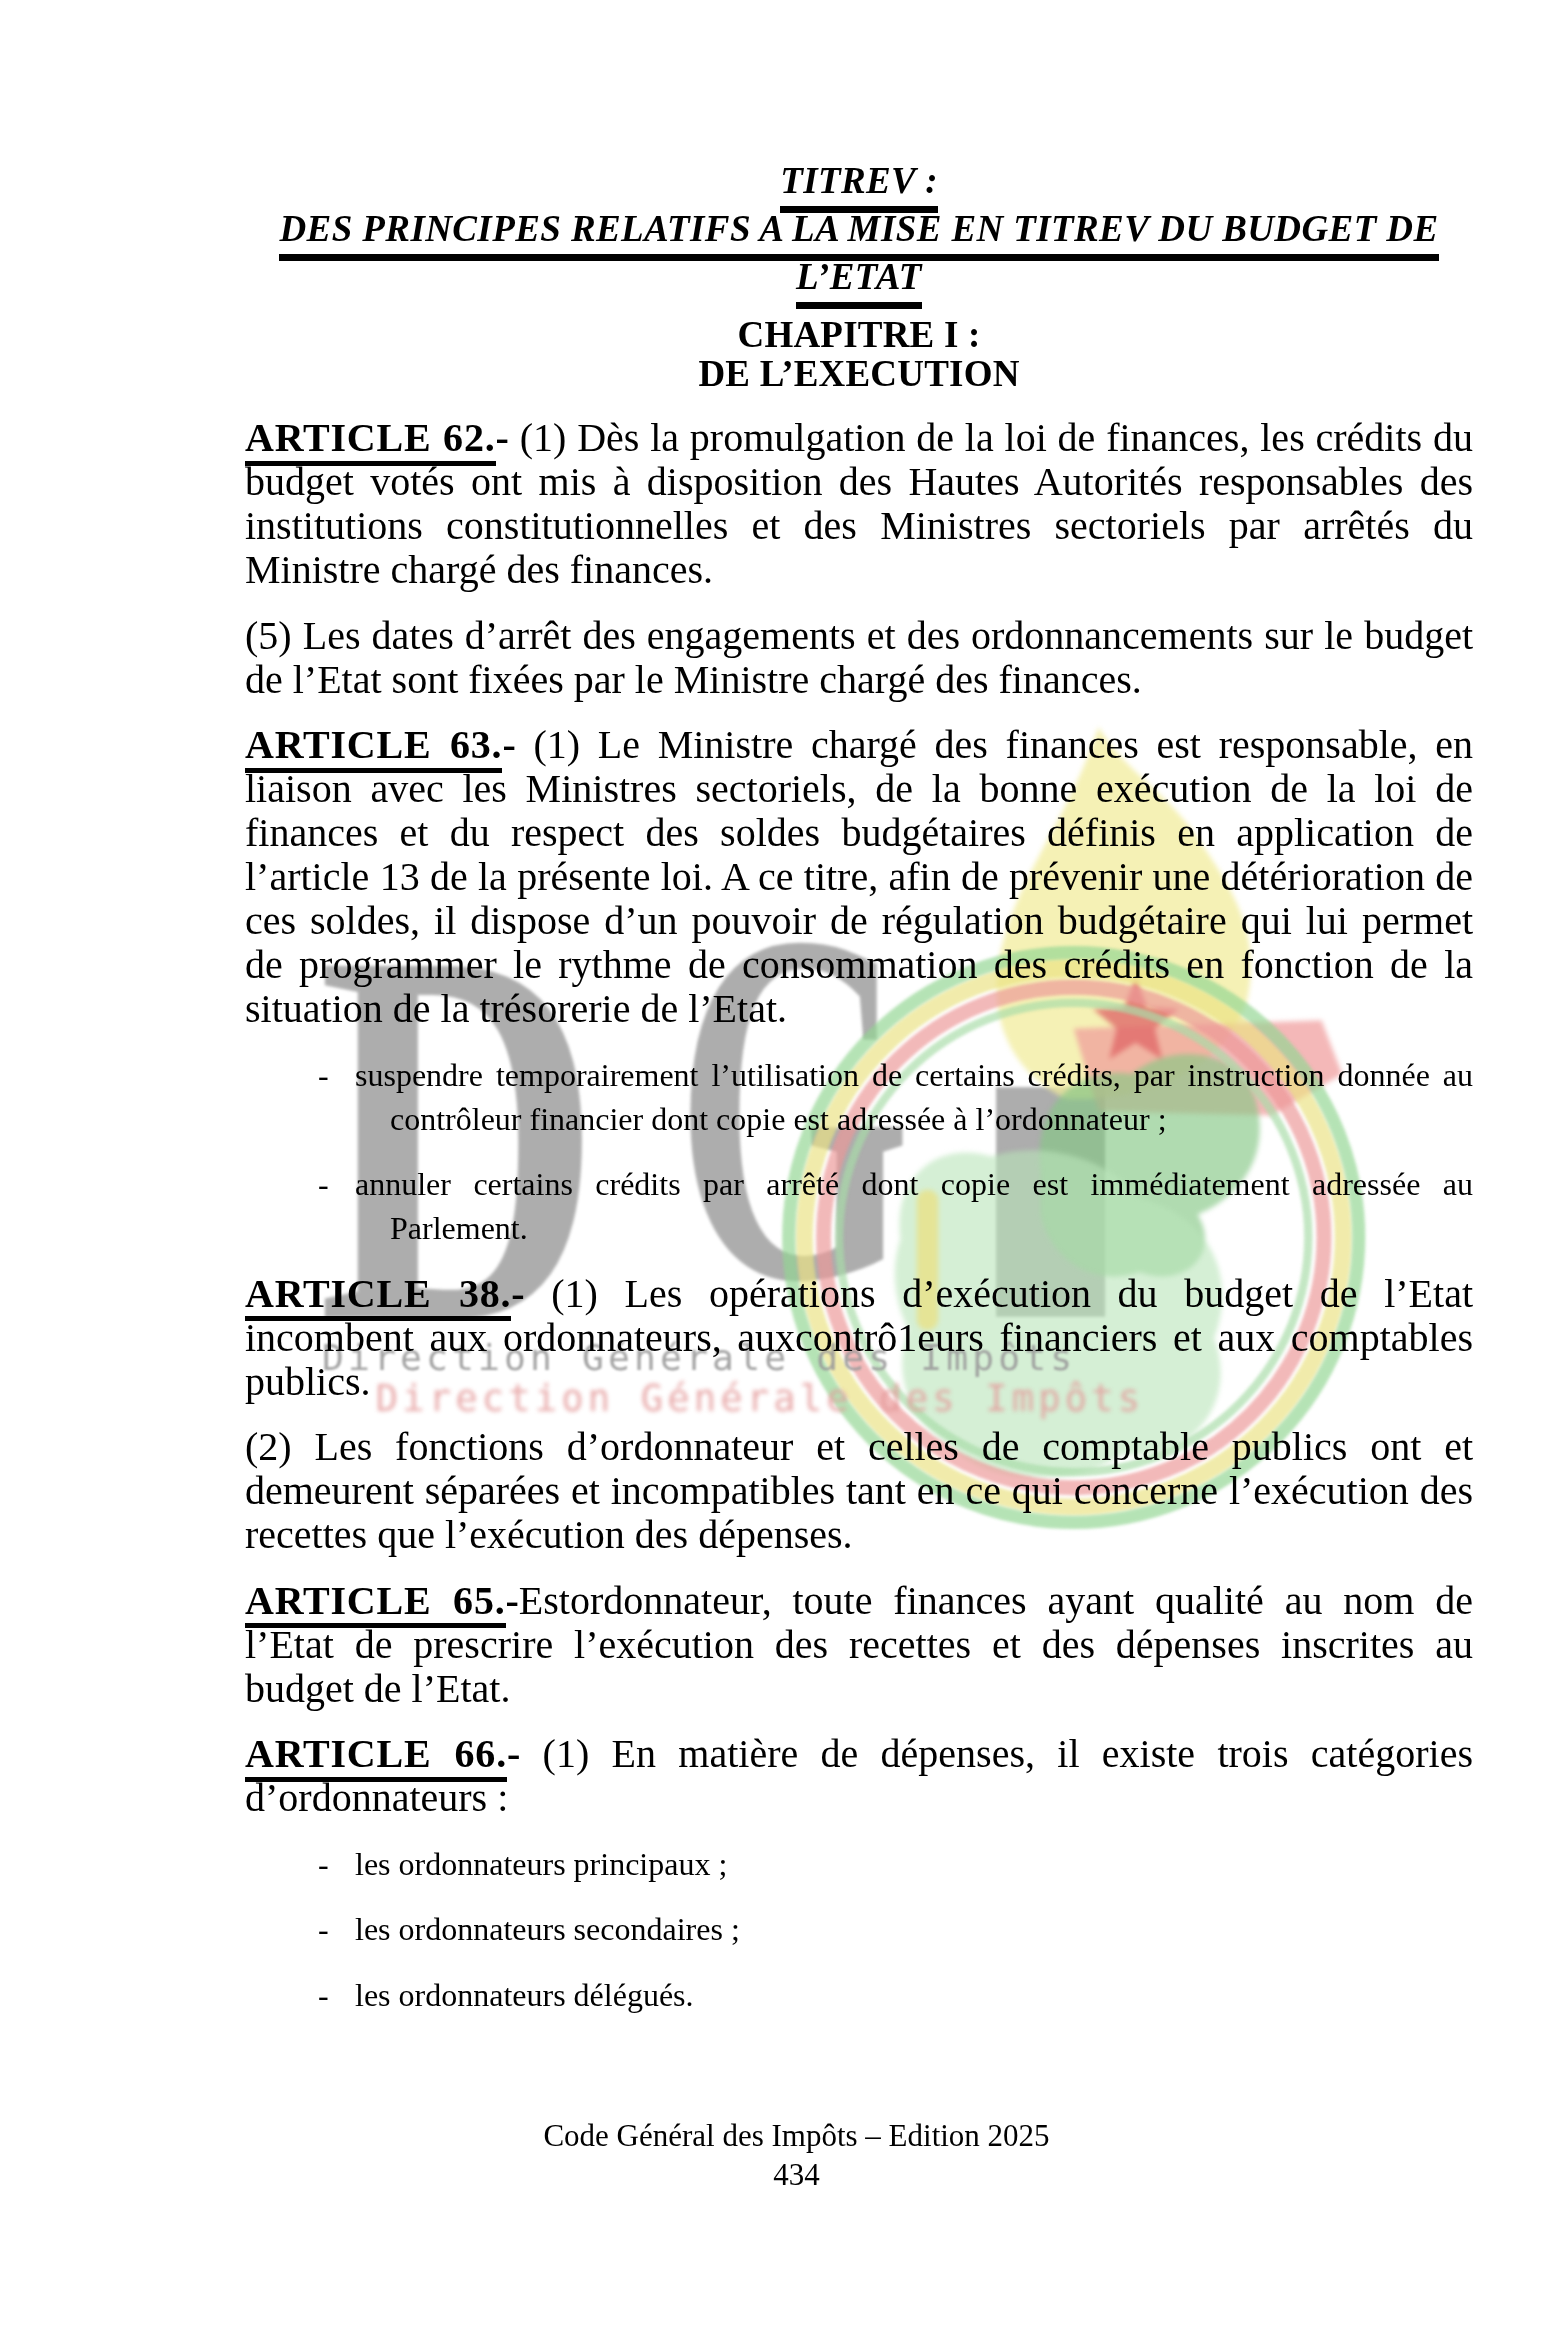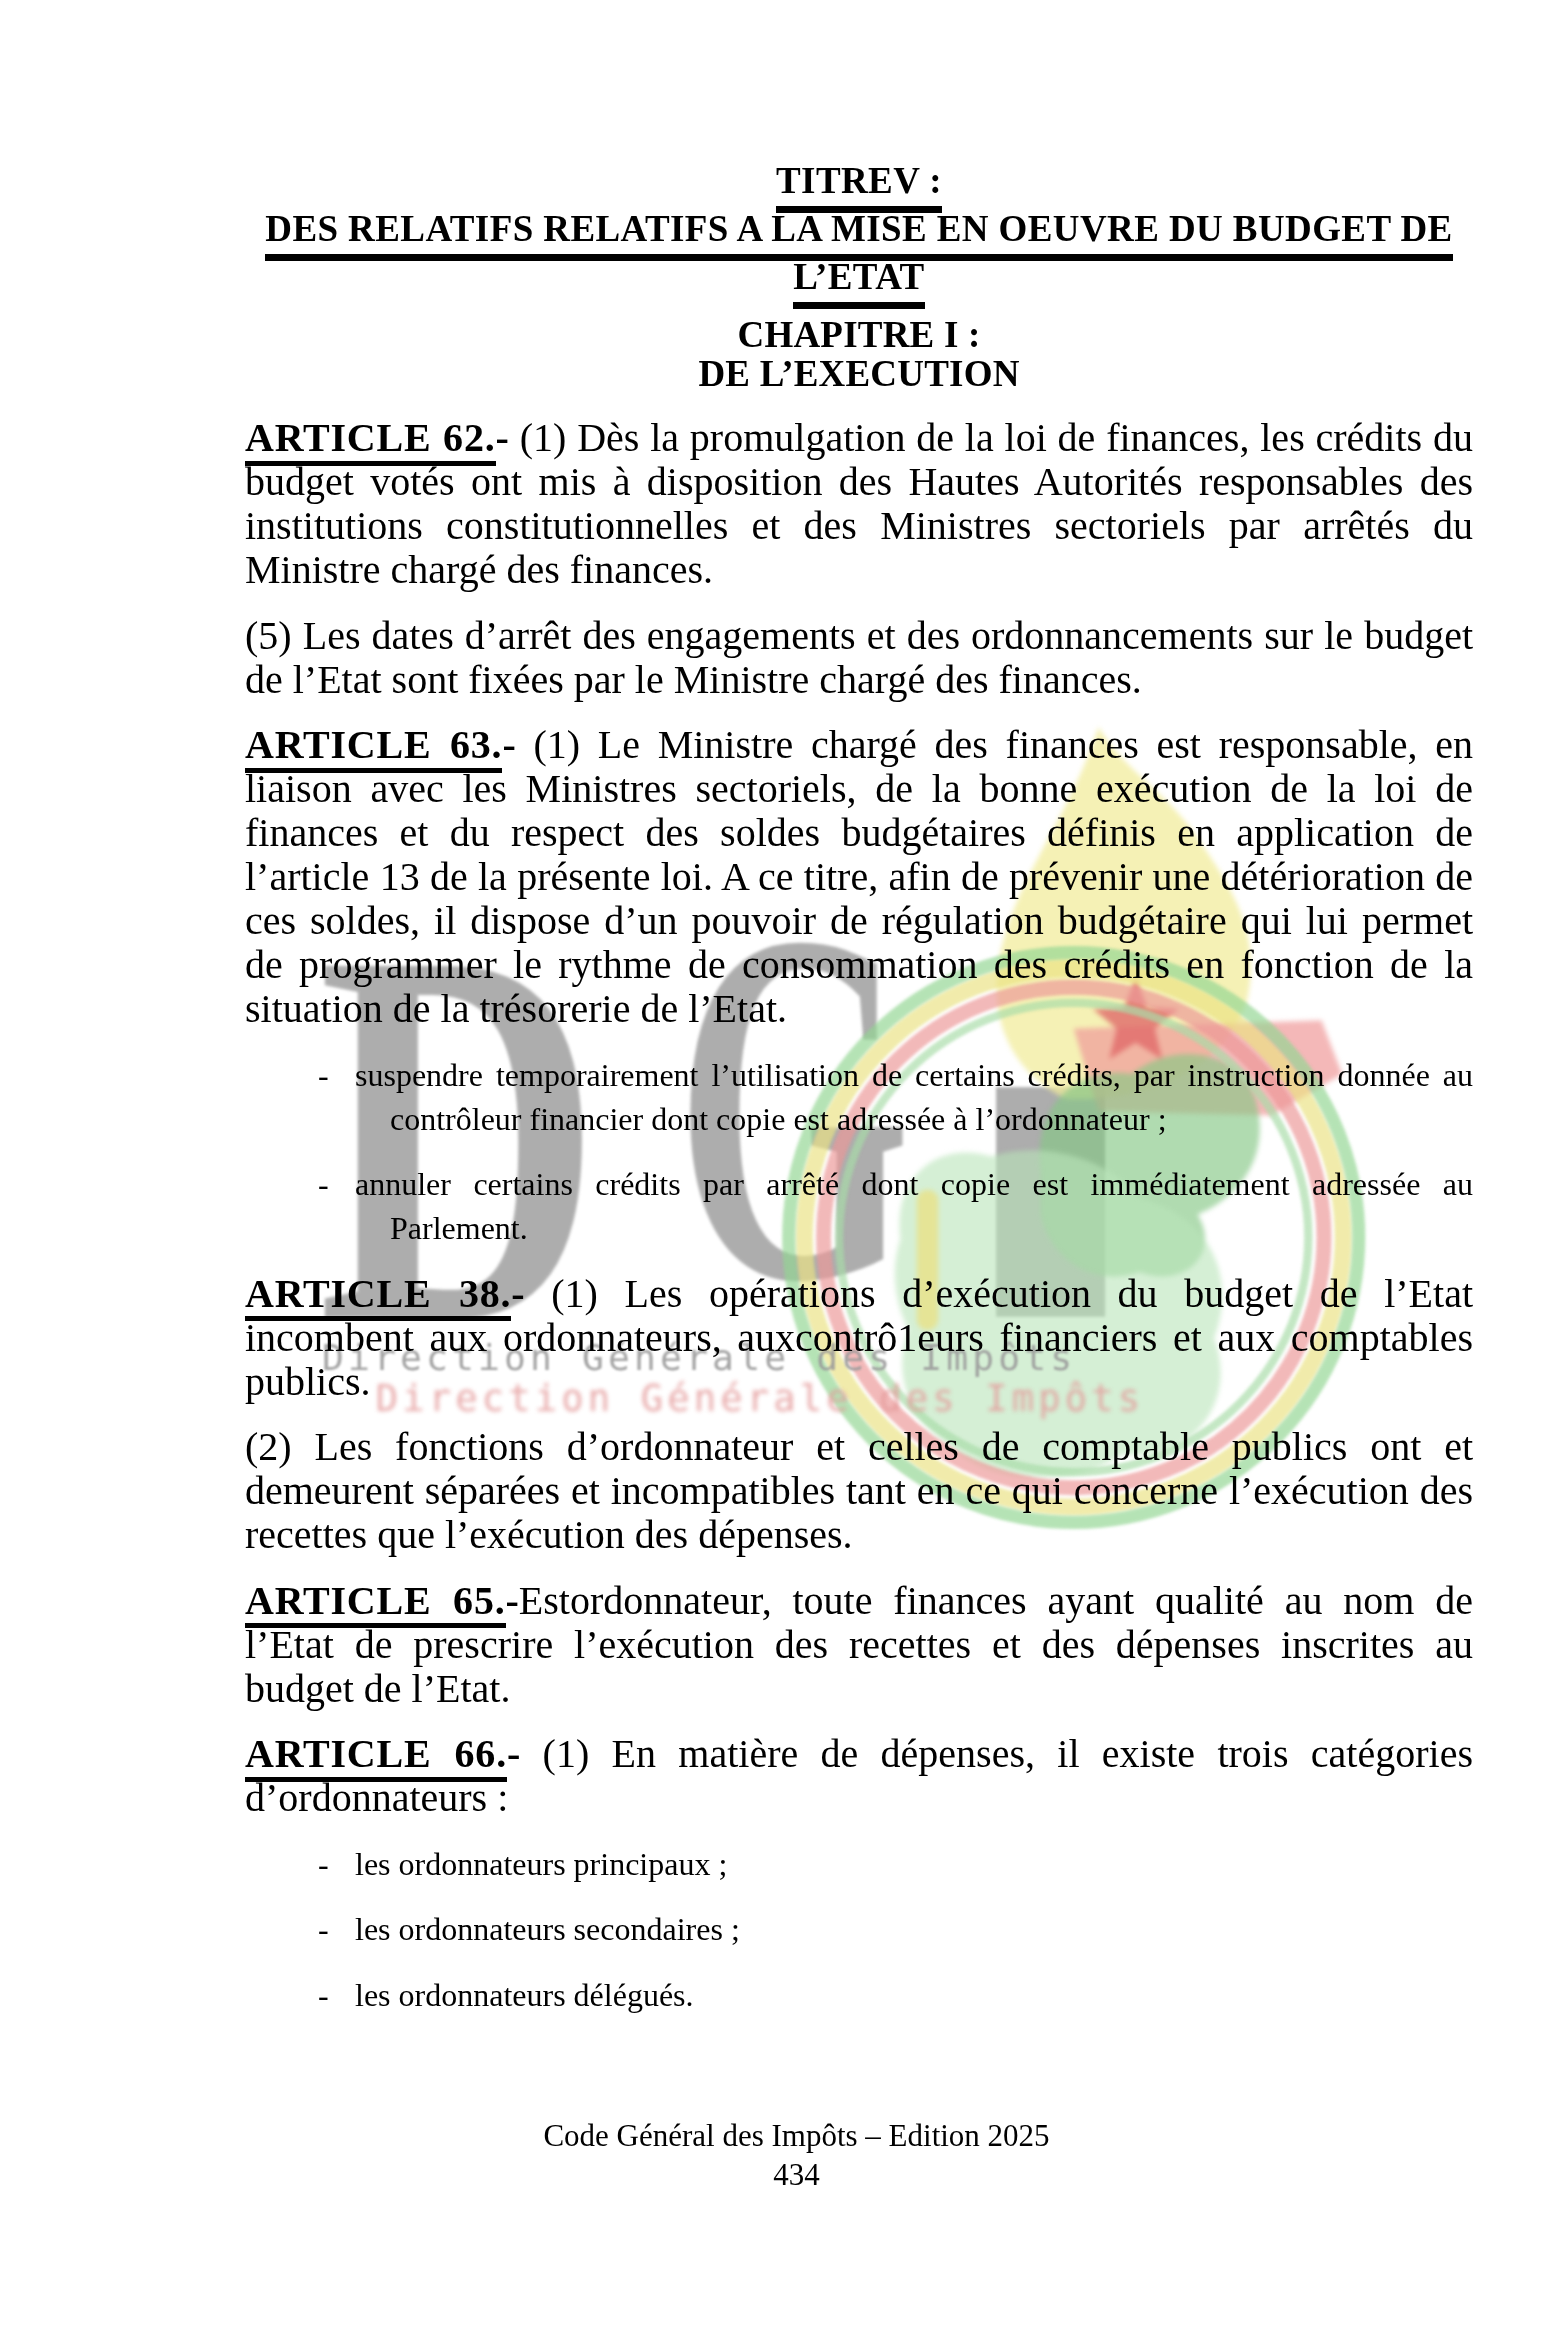--- a/index.html
+++ b/index.html
@@ -19,21 +19,21 @@
   .wm-text{filter:blur(1.3px);}
   .wm-text-red{filter:blur(2.6px);}
   
   .content{
     position:absolute;left:245px;top:157px;width:1228px;z-index:1;
   }
   .hline{
     text-align:center;font-weight:bold;font-size:37px;line-height:48px;
     letter-spacing:0.4px;
   }
-  .u-h{border-bottom:7.4px solid #000;padding-bottom:5px;}
+  .u-h{border-bottom:7.4px solid #000;padding-bottom:5px;font-style:italic;}
   .chap{margin-top:14px;}
   .chap .hline{line-height:39px;letter-spacing:0.2px;}
   .body-text{margin-top:23px;}
   .para{
     font-size:40px;line-height:44px;text-align:justify;
     margin:0 0 21.5px 0;
   }
   .lbl{font-weight:bold;}
   .lbl-u{border-bottom:5.8px solid #000;padding-bottom:0.8px;letter-spacing:0.8px;}
   .bullet{
@@ -90,21 +90,21 @@
       </g>
 
       <text class="wm-text" x="390" y="1658" font-family="DejaVu Sans Mono, monospace" font-size="44" letter-spacing="5" opacity="0.9" fill="#9b9b9b">Direction Générale des Impôts</text>
       <text class="wm-text-red" x="455" y="1708" font-family="DejaVu Sans Mono, monospace" font-size="45" letter-spacing="5" opacity="0.85" fill="#e49a9a">Direction Générale des Impôts</text>
     </svg>
   </div>
 
   <div class="content">
 
     <div class="hline"><span class="u-h">TITREV :</span></div>
-    <div class="hline"><span class="u-h">DES RELATIFS RELATIFS A LA MISE EN OEUVRE DU BUDGET DE</span></div>
+    <div class="hline"><span class="u-h">DES PRINCIPES RELATIFS A LA MISE EN TITREV DU BUDGET DE</span></div>
     <div class="hline"><span class="u-h">L’ETAT</span></div>
 
     <div class="chap">
       <div class="hline">CHAPITRE I :</div>
       <div class="hline">DE L’EXECUTION</div>
     </div>
 
     <div class="body-text">
 
       <p class="para"><span class="lbl"><span class="lbl-u">ARTICLE 62.</span><span>- </span></span><span>(1) Dès la promulgation de la loi de finances, les crédits du budget votés ont mis à disposition des Hautes Autorités responsables des institutions constitutionnelles et des Ministres sectoriels par arrêtés du Ministre chargé des finances.</span></p>

